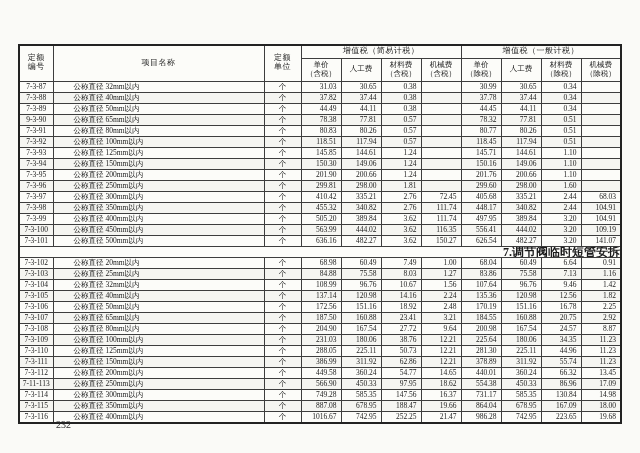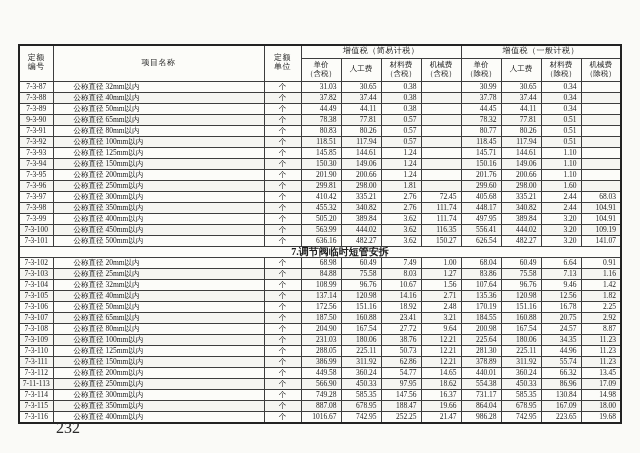--- a/index.html
+++ b/index.html
@@ -29,26 +29,26 @@
   tr.h1 th { font-size:8px; letter-spacing:0.5px; }
   tr.h2 { height:23px; }
   tbody tr { height:10.3px;margin-top:20px; }
   tbody tr:nth-child(even) td { background:#f5f5f1; }
   tbody td { font-size:7.5px; line-height:10px; }
   td.no   { text-align:center; }
   td.name { text-align:left; padding-left:20px; }
   td.unit { text-align:center; }
   td.num  { text-align:right; padding-right:4px; }
   td.section {
-    font-weight:bold; font-size:10px; text-align:center;
+    font-weight:bold; font-size:12px; text-align:right;
     padding-left:40px; background:#fcfcf9 !important;
   }
   .page-number {
     position:absolute; left:56px; top:419px;
-    font-size:16px; color:#2a2a2a;
+    font-size:10px; color:#2a2a2a;
   }
   .watermark {
     position:absolute; right:7px; top:421px;
     font-family:"Liberation Sans","DejaVu Sans",sans-serif;
     font-weight:bold; font-size:17px; letter-spacing:1px;
     color:#8d8d8d;
     text-shadow:1px 1px 0 #ffffff, -1px -1px 1px #c9c9c9;
   }
 </style>
 </head>
@@ -335,21 +335,21 @@
           <td class="num">9.46</td>
           <td class="num">1.42</td>
         </tr>
         <tr>
           <td class="no">7-3-105</td>
           <td class="name">公称直径 40mm以内</td>
           <td class="unit">个</td>
           <td class="num">137.14</td>
           <td class="num">120.98</td>
           <td class="num">14.16</td>
-          <td class="num">2.71</td>
+          <td class="num">2.24</td>
           <td class="num">135.36</td>
           <td class="num">120.98</td>
           <td class="num">12.56</td>
           <td class="num">1.82</td>
         </tr>
         <tr>
           <td class="no">7-3-106</td>
           <td class="name">公称直径 50mm以内</td>
           <td class="unit">个</td>
           <td class="num">172.56</td>

